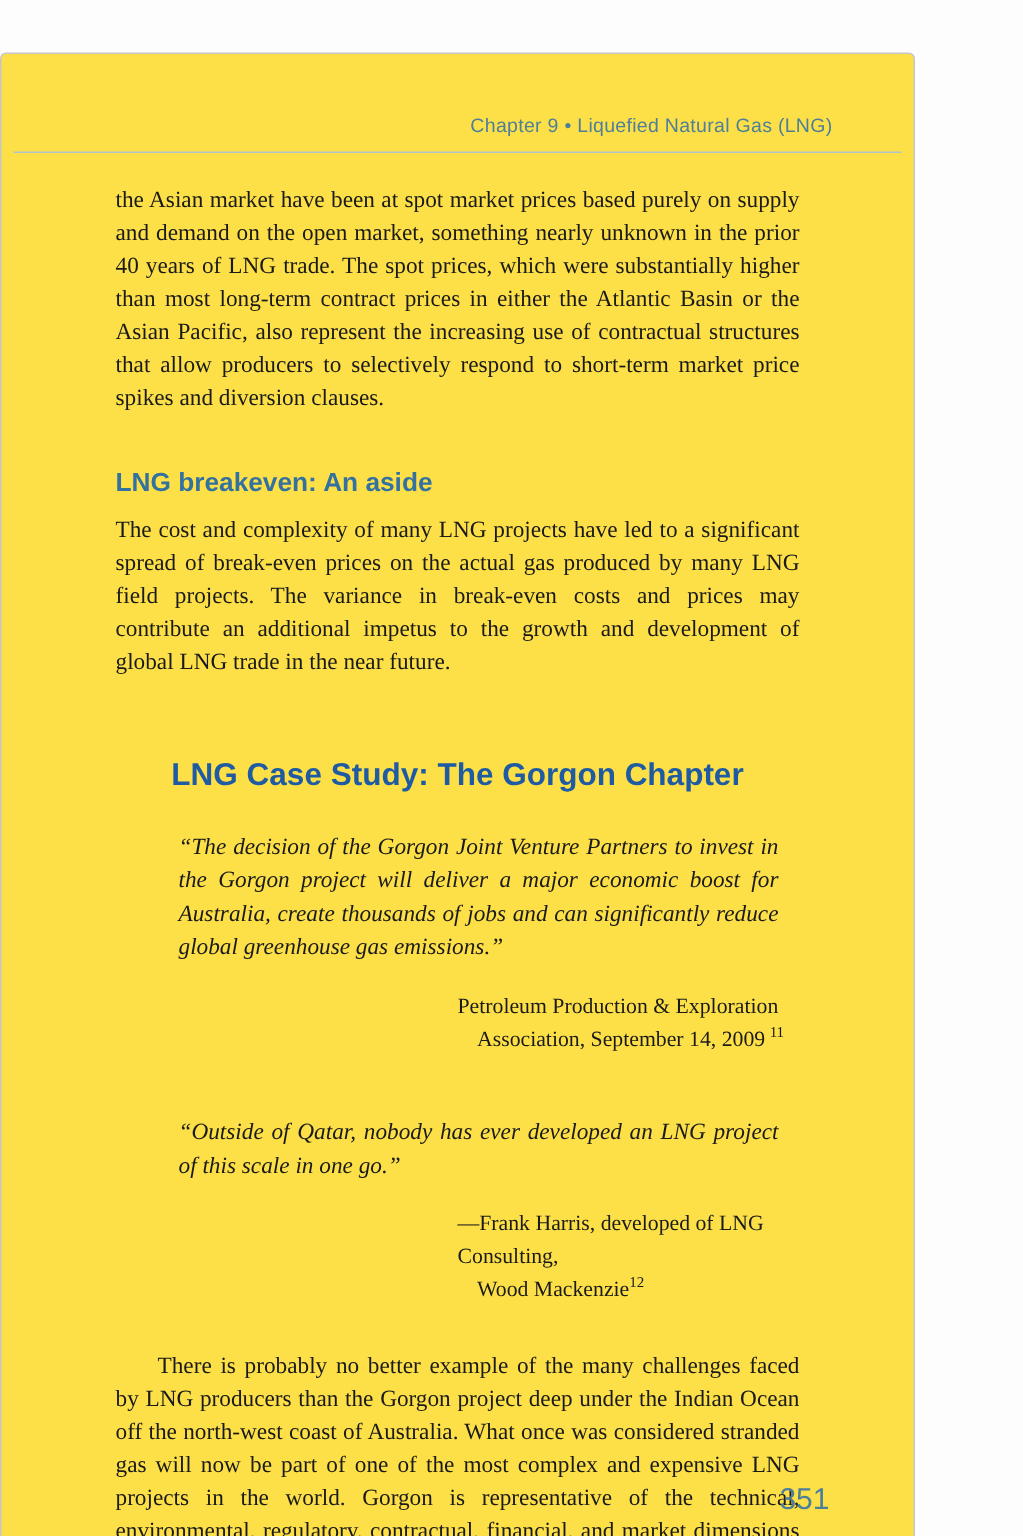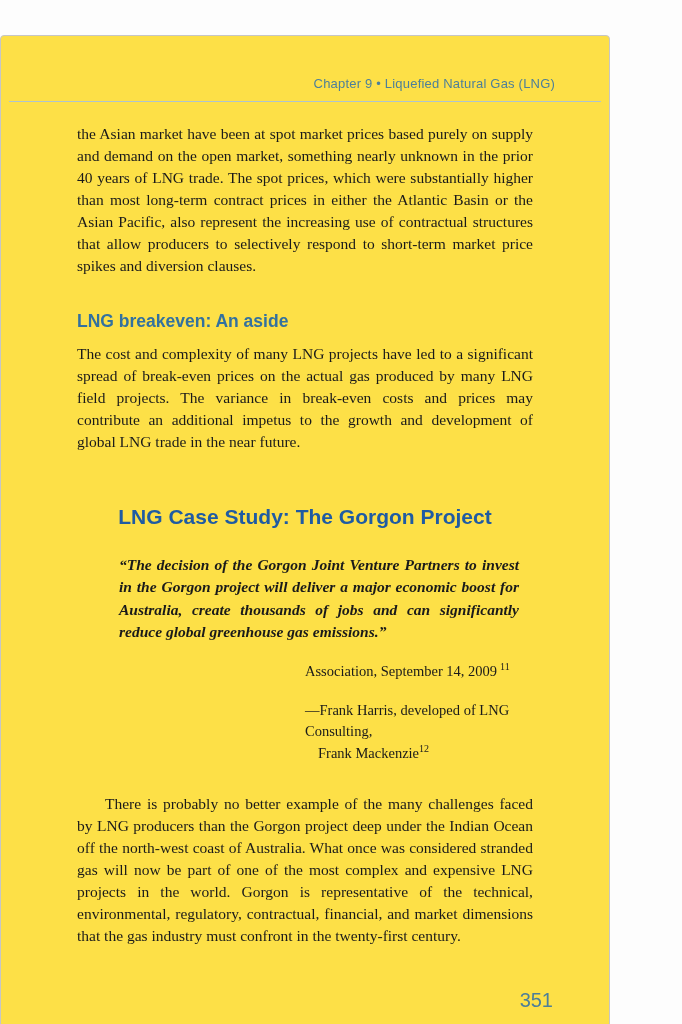--- a/index.html
+++ b/index.html
@@ -56,21 +56,21 @@
     font-size: 21px;
     color: #1f5ba3;
   }
   .block-quote {
     margin: 25px 14px 0 42px;
     font-size: 15.5px;
     font-style: italic;
     line-height: 1.45;
     text-align: justify;
   }
-  .quote-1 { margin-top: 25px; font-weight: bold; }
+  .quote-1 { margin-top: 25px; }
   .quote-2 { margin-top: 40px; }
   .attribution {
     margin: 17px 0 0 228px;
     font-size: 14.5px;
     line-height: 1.5;
   }
   .attribution .attr-line { display: block; }
   .attribution .attr-line + .attr-line { margin-left: 13px; }
   .attribution sup {
     font-size: 10px;
@@ -98,32 +98,34 @@
   <div class="running-header">Chapter 9  •  Liquefied Natural Gas (LNG)</div>
 
   <div class="content">
 
     <p class="body-para para-1">the Asian market have been at spot market prices based purely on supply and demand on the open market, something nearly unknown in the prior 40 years of LNG trade. The spot prices, which were substantially higher than most long-term contract prices in either the Atlantic Basin or the Asian Pacific, also represent the increasing use of contractual structures that allow producers to selectively respond to short-term market price spikes and diversion clauses.</p>
 
     <h2 class="section-heading">LNG breakeven: An aside</h2>
 
     <p class="body-para para-2">The cost and complexity of many LNG projects have led to a significant spread of break-even prices on the actual gas produced by many LNG field projects. The variance in break-even costs and prices may contribute an additional impetus to the growth and development of global LNG trade in the near future.</p>
 
-    <h1 class="case-study-title">LNG Case Study: The Gorgon Project</h1>
+    <h1 class="case-study-title">LNG Case Study: The Gorgon Chapter</h1>
 
     <p class="block-quote quote-1">“The decision of the Gorgon Joint Venture Partners to invest in the Gorgon project will deliver a major economic boost for Australia, create thousands of jobs and can significantly reduce global greenhouse gas emissions.”</p>
 
     <div class="attribution">
+      <span class="attr-line">Petroleum Production &amp; Exploration</span>
       <span class="attr-line"><span>Association, September 14, 2009</span><sup class="sup-gap">11</sup></span>
     </div>
 
+    <p class="block-quote quote-2">“Outside of Qatar, nobody has ever developed an LNG project of this scale in one go.”</p>
 
     <div class="attribution">
       <span class="attr-line">—Frank Harris, developed of LNG Consulting,</span>
-      <span class="attr-line"><span>Frank Mackenzie</span><sup>12</sup></span>
+      <span class="attr-line"><span>Wood Mackenzie</span><sup>12</sup></span>
     </div>
 
     <p class="body-para para-3">There is probably no better example of the many challenges faced by LNG producers than the Gorgon project deep under the Indian Ocean off the north-west coast of Australia. What once was considered stranded gas will now be part of one of the most complex and expensive LNG projects in the world. Gorgon is representative of the technical, environmental, regulatory, contractual, financial, and market dimensions that the gas industry must confront in the twenty-first century.</p>
 
   </div>
 
   <div class="page-number">351</div>
 
 </div>
 

